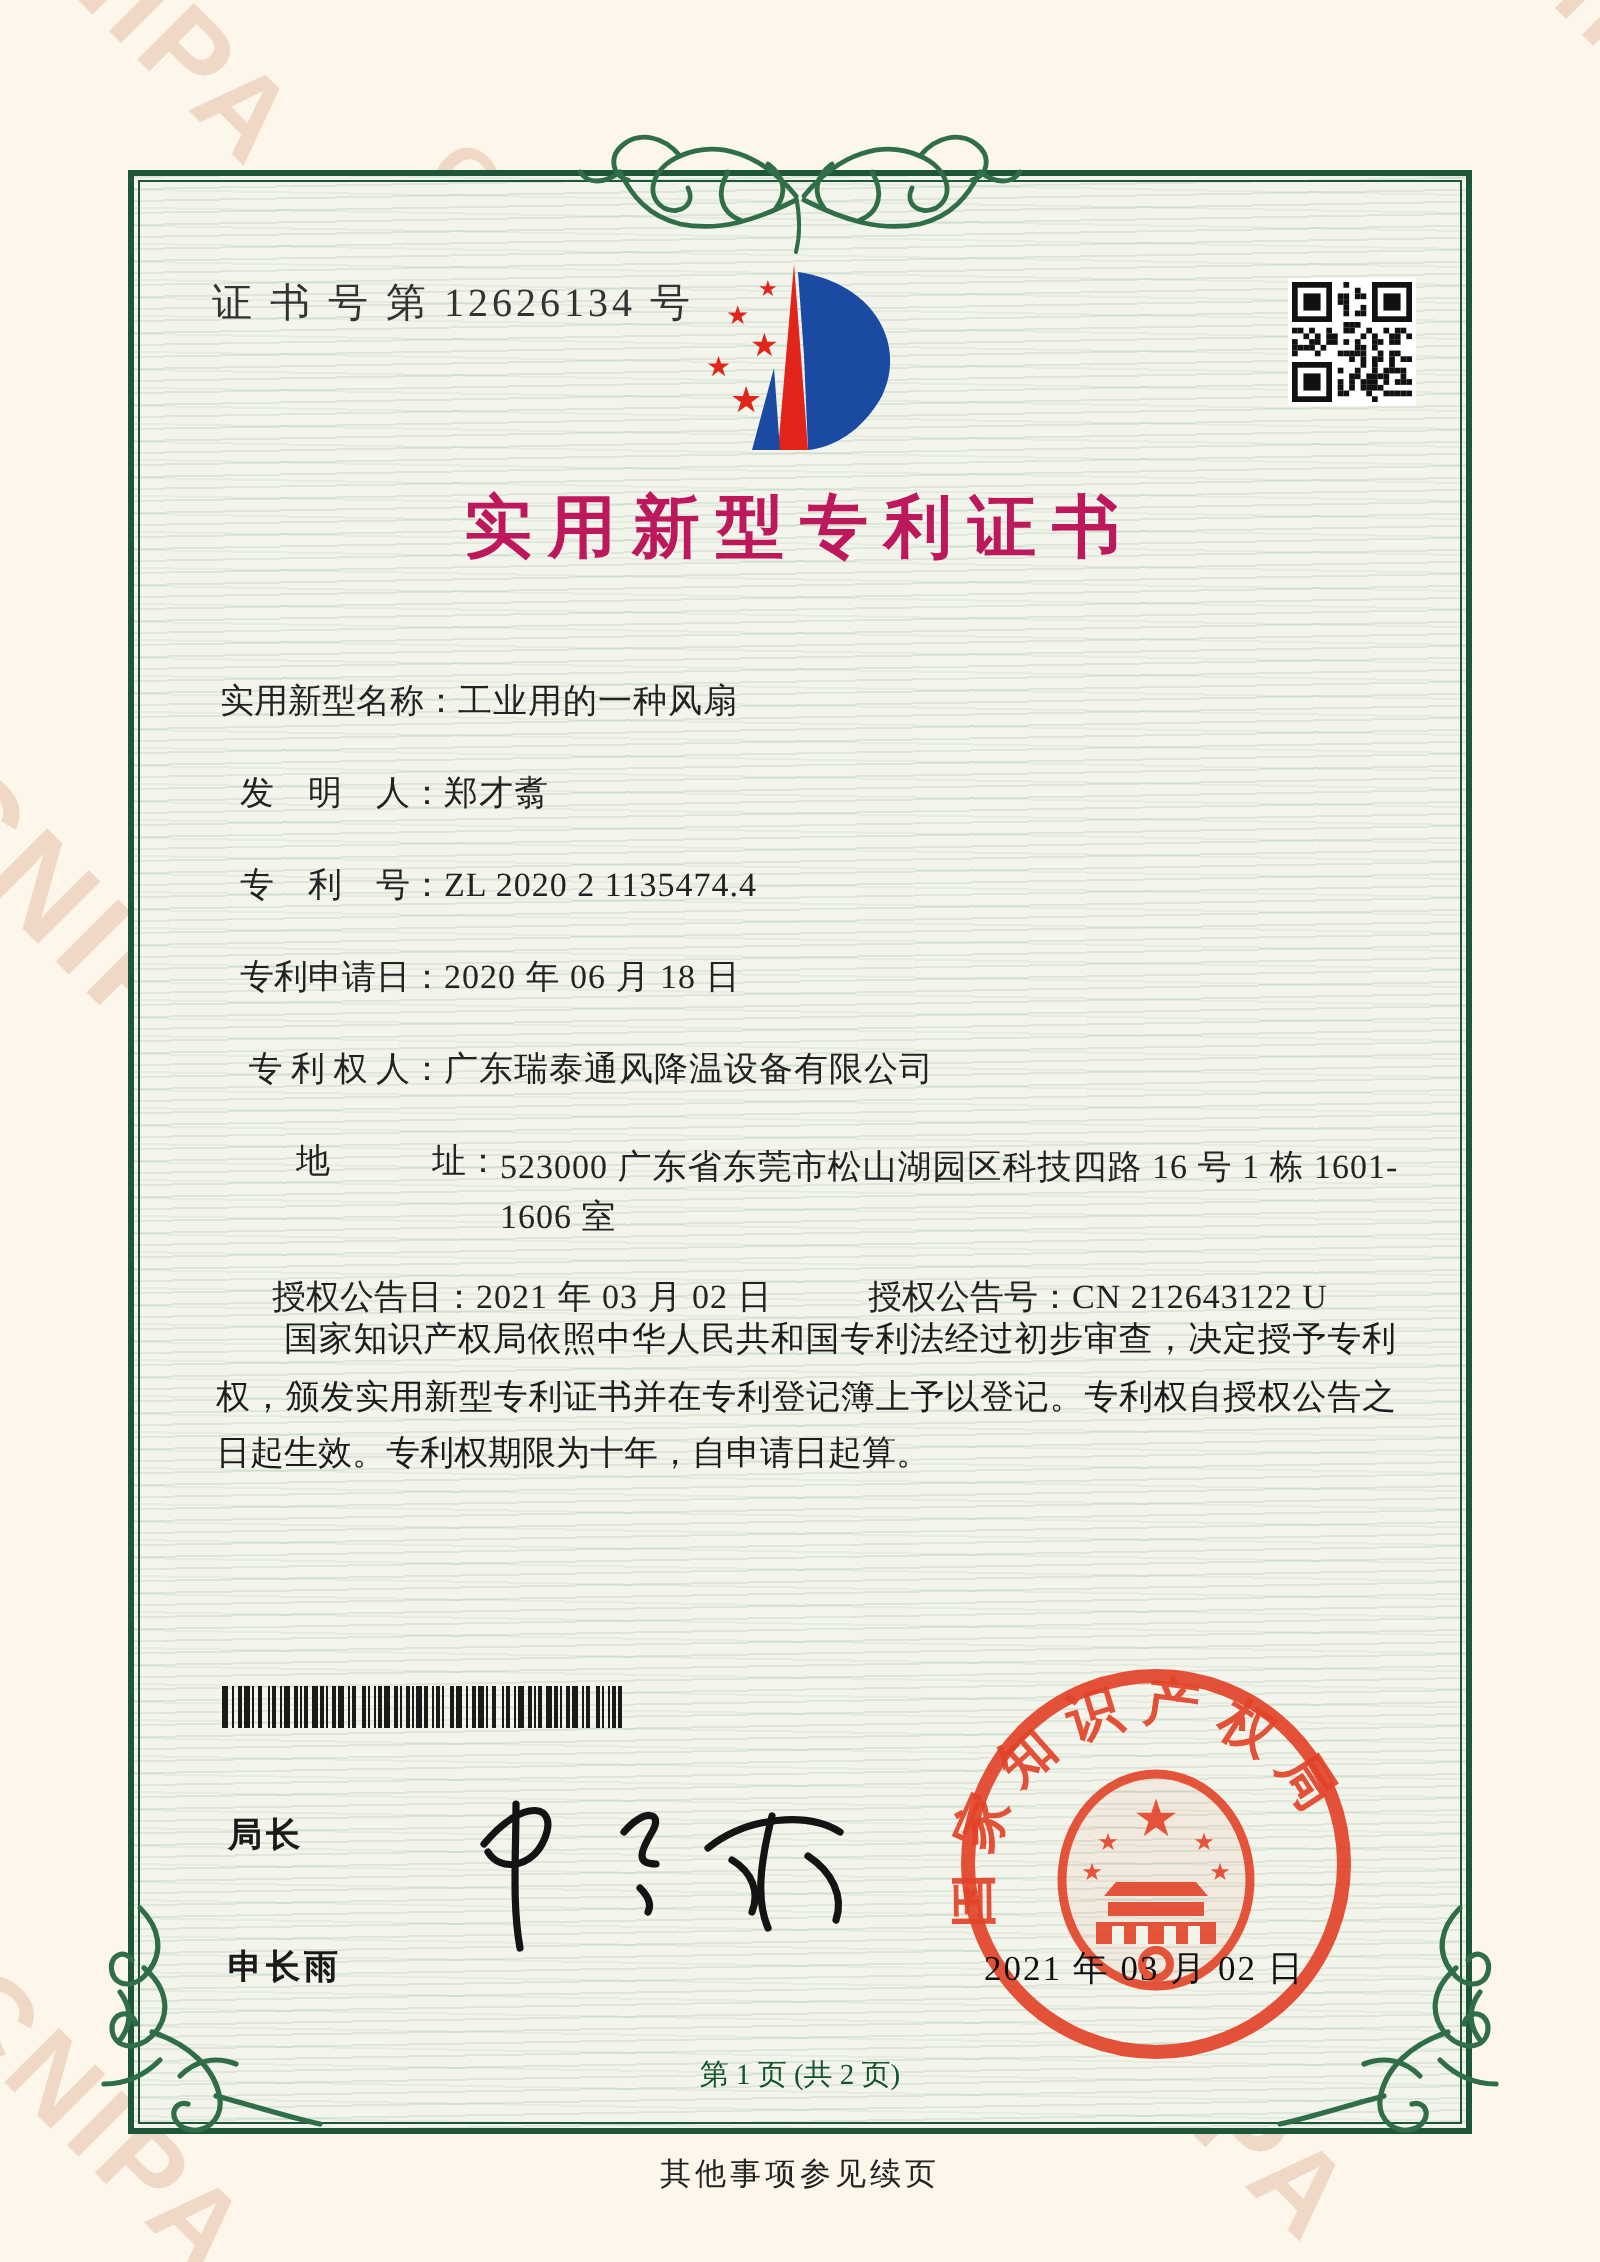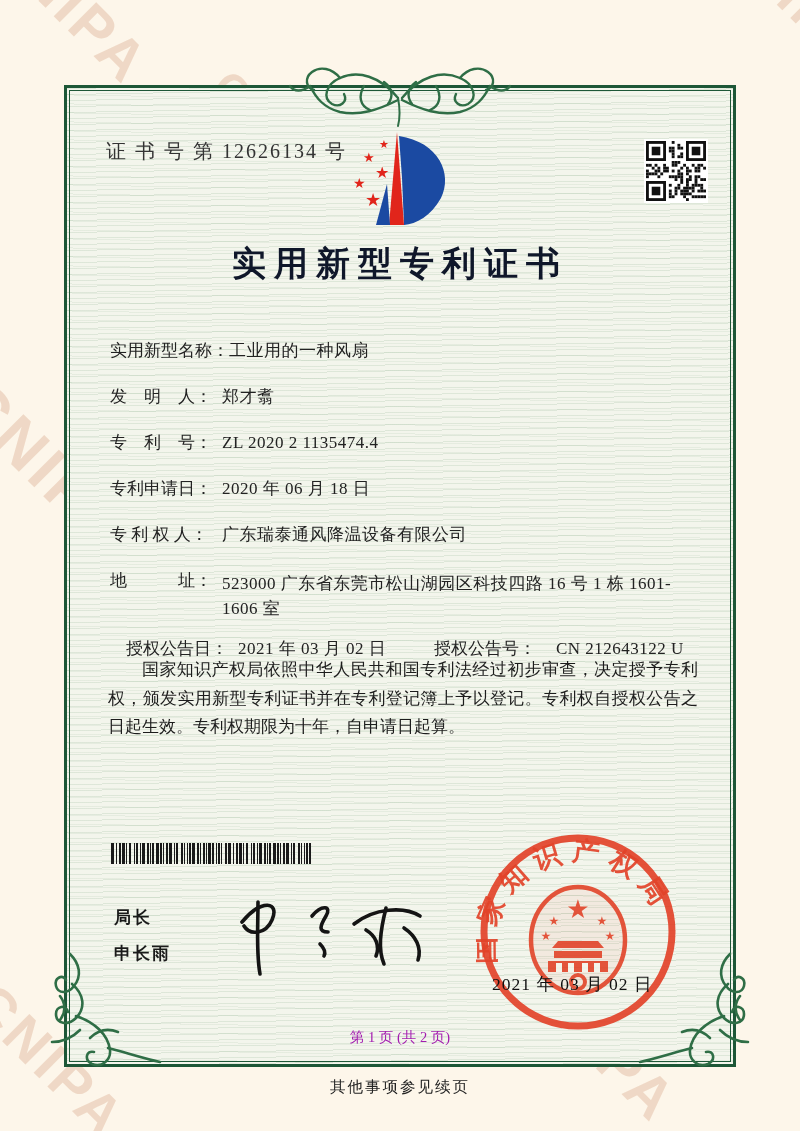--- a/index.html
+++ b/index.html
@@ -30,55 +30,55 @@
   .ornament{position:absolute;z-index:4;}
   
   .cert-no{
     position:absolute;left:106px;top:138px;z-index:5;
     font-size:20px;letter-spacing:2px;color:#333;
   }
   .logo{position:absolute;left:333px;top:126px;z-index:5;}
   .qr{position:absolute;left:644px;top:139px;z-index:5;background:#fff;padding:2px;}
   .doc-title{
     position:absolute;left:0;top:241px;width:100%;text-align:center;z-index:5;
-    font-size:34px;font-weight:700;letter-spacing:8px;color:#0f172a;
+    font-size:34px;font-weight:700;letter-spacing:8px;color:#be185d;
   }
   
   .fields{position:absolute;left:110px;top:341px;width:600px;z-index:5;font-size:17px;}
   .field-row{display:flex;align-items:flex-start;margin-bottom:26px;line-height:20px;}
-  .field-label{flex:0 0 112px;white-space:nowrap;}
+  .field-label{flex:0 0 112px;white-space:nowrap;text-align:right;}
   .field-value{flex:1;letter-spacing:.5px;}
   .field-value.addr{max-width:468px;line-height:25px;}
   .grant-row{display:flex;margin-left:16px;}
   .grant-left{flex:0 0 308px;display:flex;}
-  .grant-right{display:flex;gap:20px;}
+  .grant-right{display:flex;}
   
   .body-text{
     position:absolute;left:108px;top:656px;width:590px;z-index:5;
     font-size:17px;line-height:28.5px;text-align:justify;color:#1c1c1c;
   }
   .body-text p{margin:0;text-indent:2em;}
   
   .barcode{position:absolute;left:110px;top:843px;z-index:5;}
   .sig-label{
     position:absolute;left:114px;z-index:6;
     font-family:"Liberation Sans","DejaVu Sans",sans-serif;font-weight:700;
     font-size:17px;color:#1a1a1a;letter-spacing:2px;
   }
   .sig-label.pos{top:906px;}
-  .sig-label.name{top:942px;}
+  .sig-label.name{top:972px;}
   .signature{position:absolute;left:228px;top:888px;z-index:6;}
   .seal{position:absolute;left:476px;top:830px;z-index:5;opacity:.95;}
   .seal-date{
     position:absolute;left:492px;top:972px;z-index:7;
     font-size:17.5px;color:#111;letter-spacing:1px;white-space:nowrap;
   }
   .page-info{
     position:absolute;left:0;top:1028px;width:100%;text-align:center;z-index:5;
-    font-size:14.5px;color:#a21caf;
+    font-size:14.5px;color:#14532d;
   }
   .cont-note{
     position:absolute;left:0;top:1077px;width:100%;text-align:center;z-index:5;
     font-size:15.5px;color:#222;letter-spacing:2px;
   }
 </style>
 </head>
 <body>
 
 <span class="wm" style="left:-28px;top:-30px;font-size:58px;">CNIPA</span>
@@ -293,21 +293,21 @@
     <span class="field-value">ZL 2020 2 1135474.4</span>
   </div>
   <div class="field-row">
     <span class="field-label">专利申请日：</span>
     <span class="field-value">2020 年 06 月 18 日</span>
   </div>
   <div class="field-row">
     <span class="field-label">专 利 权 人：</span>
     <span class="field-value">广东瑞泰通风降温设备有限公司</span>
   </div>
-  <div class="field-row" style="margin-bottom:18px;">
+  <div class="field-row" style="margin-bottom:18px;margin-left:28px;">
     <span class="field-label">地　　　址：</span>
     <span class="field-value addr">523000 广东省东莞市松山湖园区科技四路 16 号 1 栋 1601-1606 室</span>
   </div>
   <div class="field-row grant-row">
     <span class="grant-left">
       <span class="field-label">授权公告日：</span>
       <span class="field-value">2021 年 03 月 02 日</span>
     </span>
     <span class="grant-right">
       <span class="field-label" style="flex:none;">授权公告号：</span>

